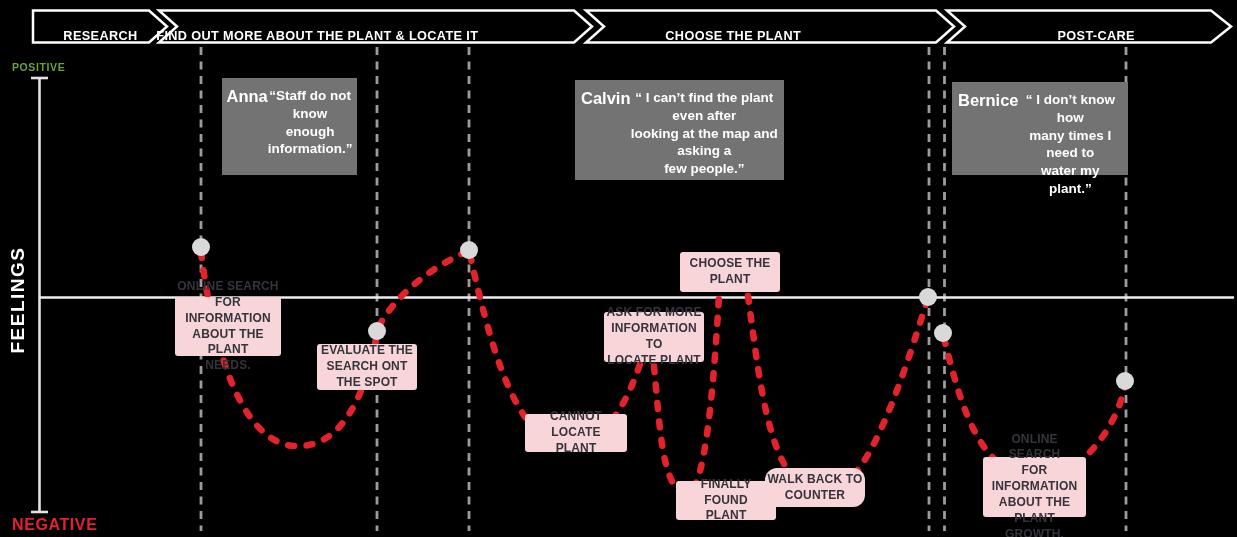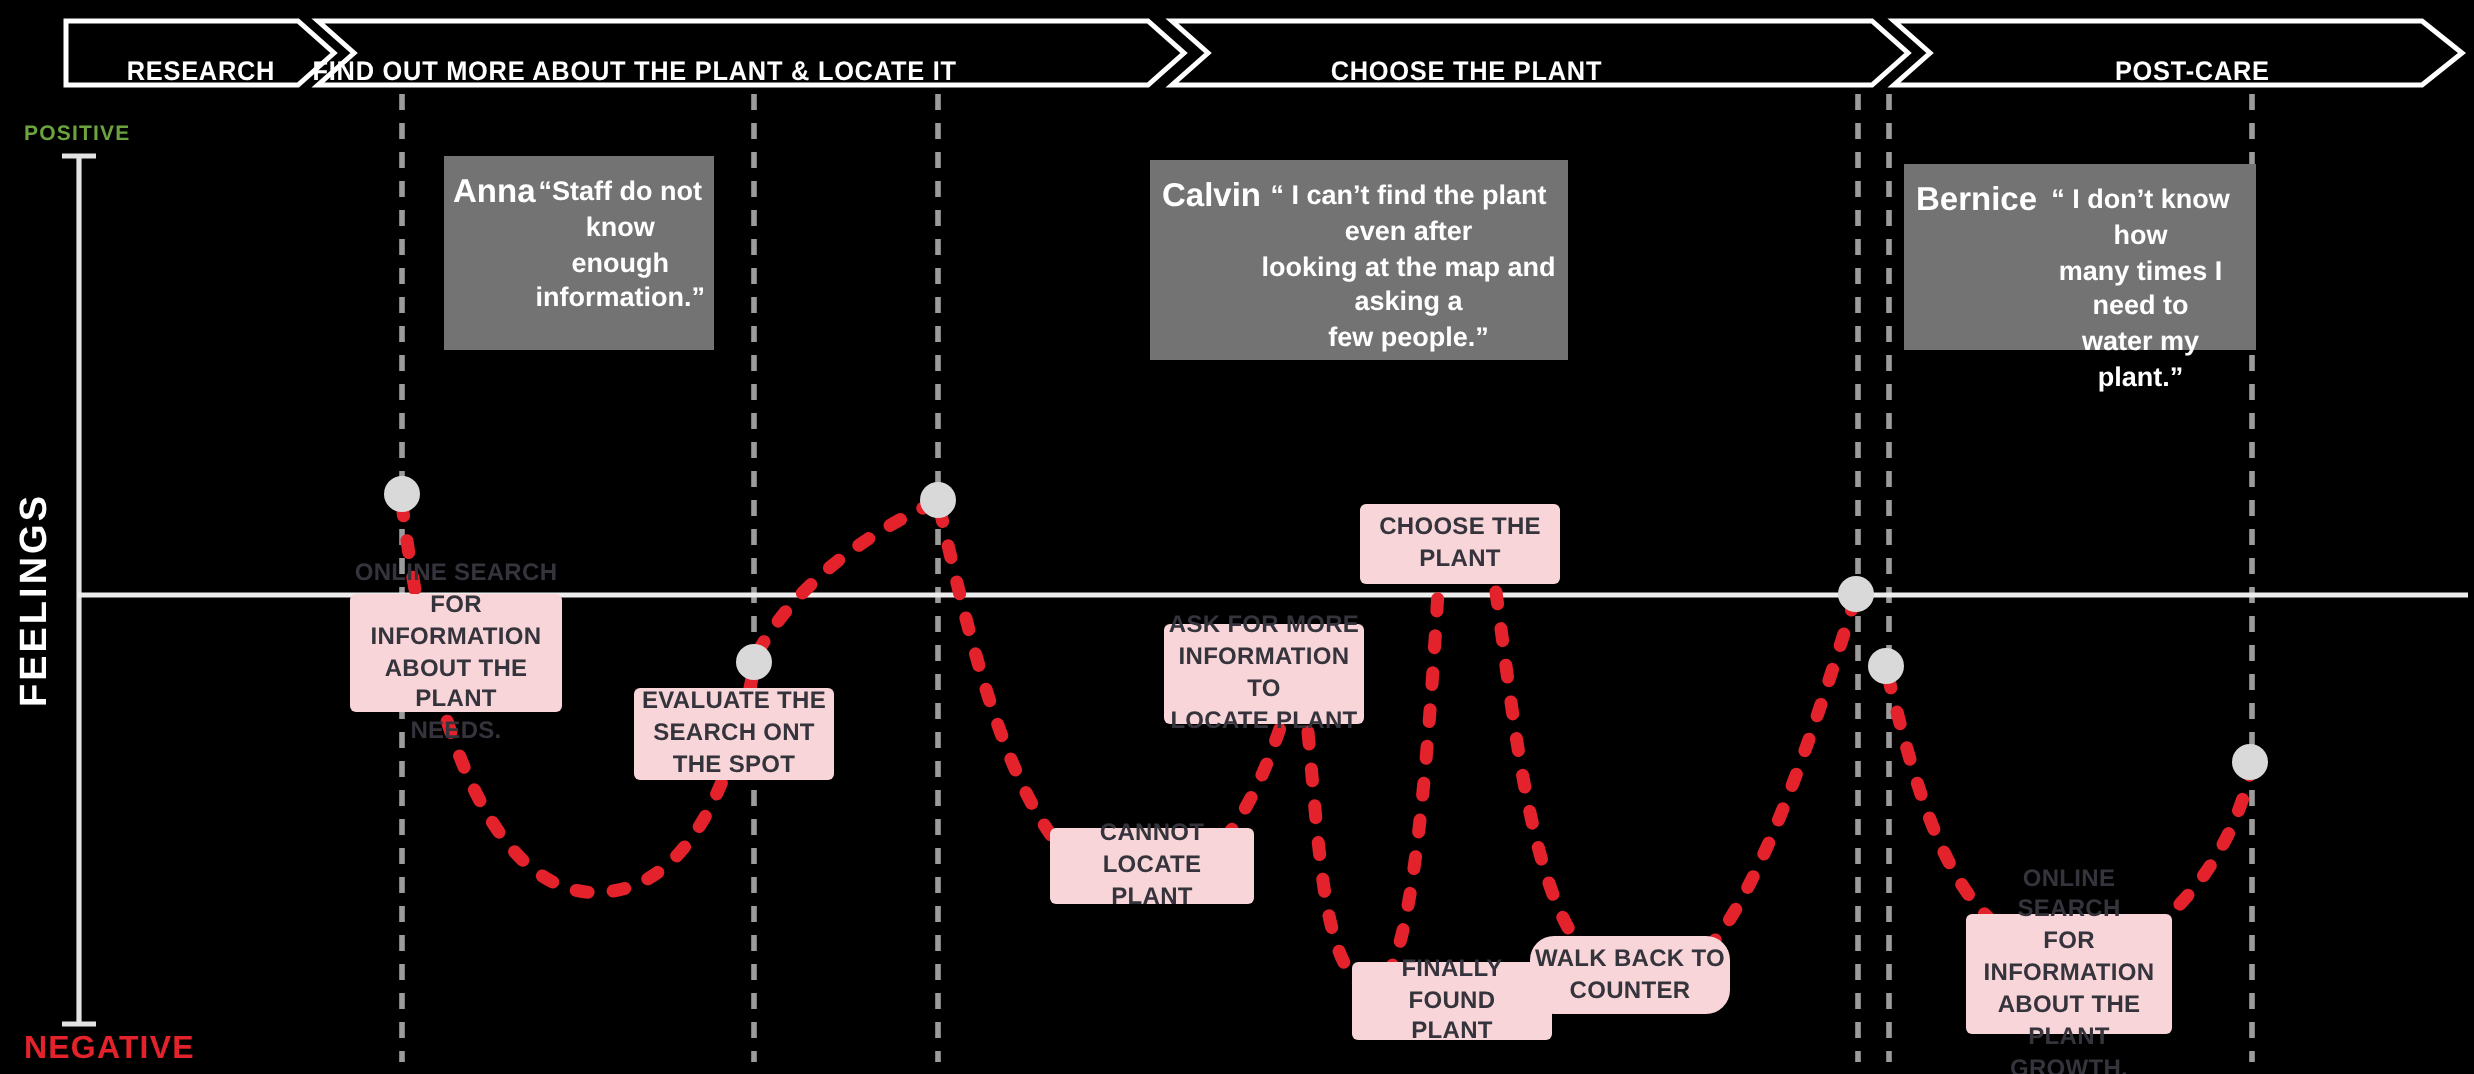--- a/index.html
+++ b/index.html
@@ -30,21 +30,21 @@
   .p-bernice{left:952px;top:82px;width:176px;height:93px;}
   
   .tp{
     position:absolute;background:#f7d5d8;color:#35343c;font-weight:bold;font-size:12px;
     line-height:1.32;text-align:center;display:flex;align-items:center;justify-content:center;
     white-space:pre-line;border-radius:3px;box-sizing:border-box;padding:2px;letter-spacing:.15px;
   }
   .tp1{left:175px;top:297px;width:106px;height:59px;}
   .tp2{left:317px;top:344px;width:100px;height:46px;}
   .tp3{left:525px;top:414px;width:102px;height:38px;}
-  .tp4{left:582px;top:312px;width:100px;height:50px;}
+  .tp4{left:604px;top:312px;width:100px;height:50px;}
   .tp5{left:628px;top:481px;width:100px;height:39px;margin-left:48px;}
   .tp6{left:680px;top:252px;width:100px;height:40px;}
   .tp7{left:765px;top:468px;width:100px;height:39px;border-radius:12px;}
   .tp8{left:983px;top:457px;width:103px;height:60px;}
   
   .axis-positive{position:absolute;left:12px;top:61px;color:#6ba33e;font-size:10.5px;font-weight:bold;letter-spacing:.6px;}
   .axis-negative{position:absolute;left:12px;top:516px;color:#e4222b;font-size:16px;font-weight:bold;letter-spacing:.6px;}
   .axis-feelings{
     position:absolute;left:-52px;top:289px;width:140px;height:22px;text-align:center;
     color:#fff;font-size:19px;font-weight:bold;letter-spacing:1.5px;

